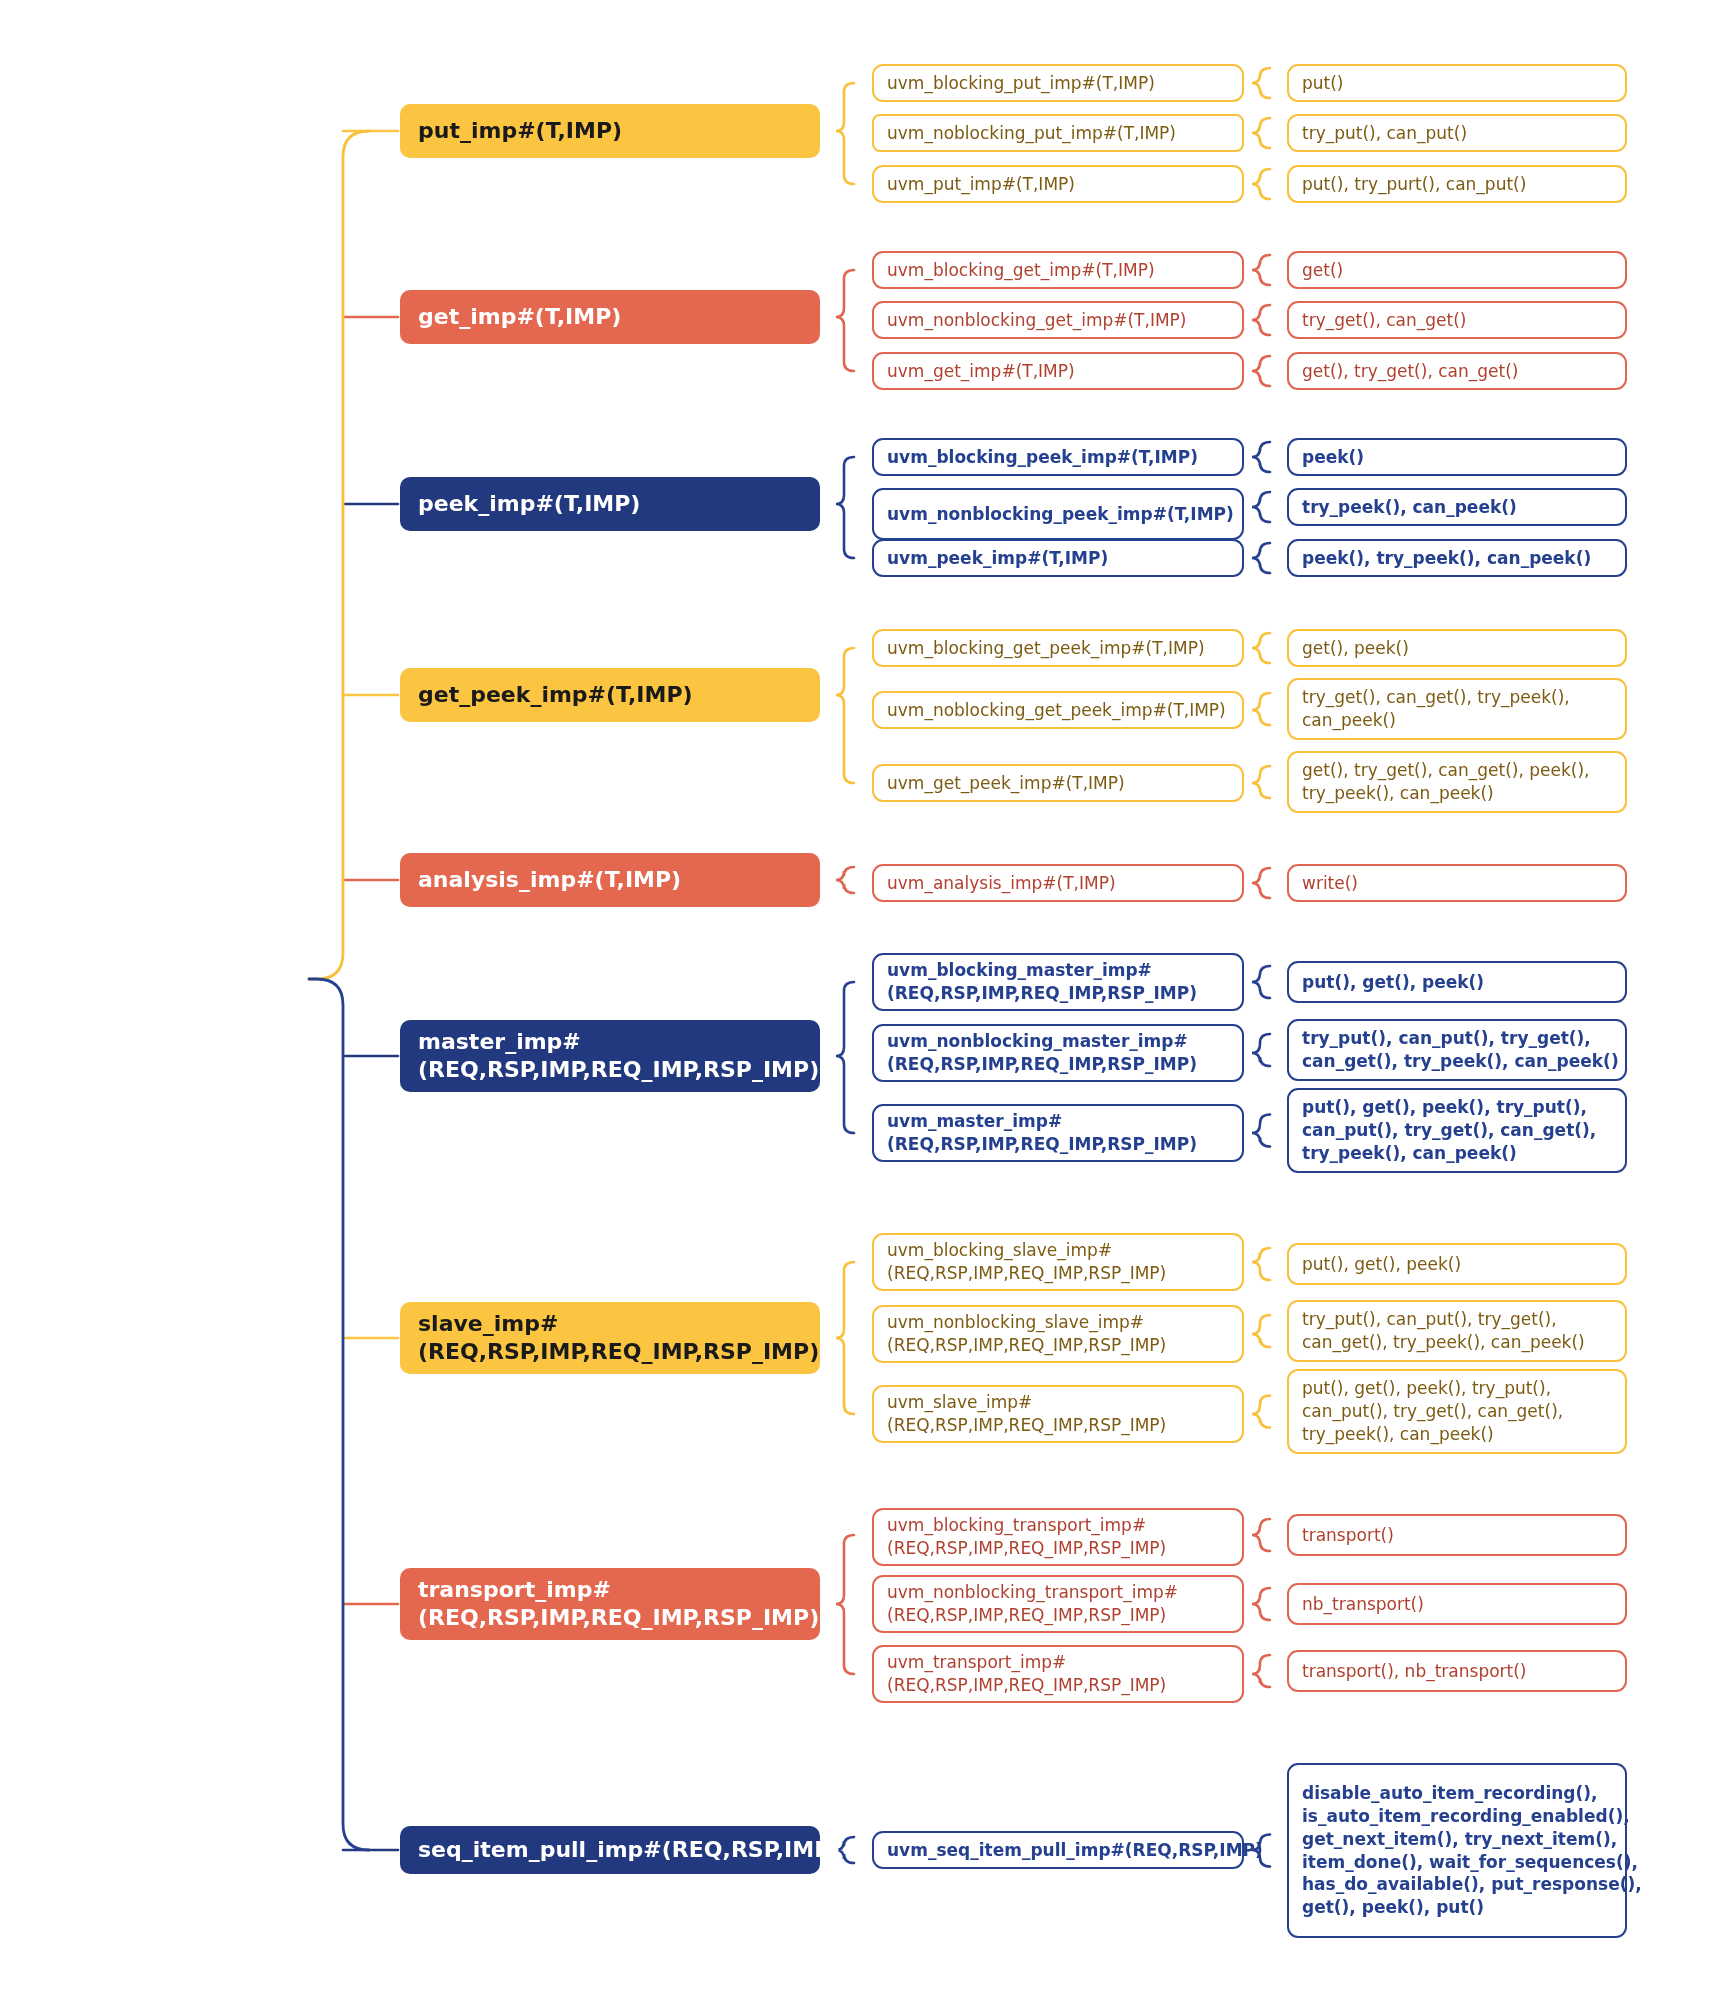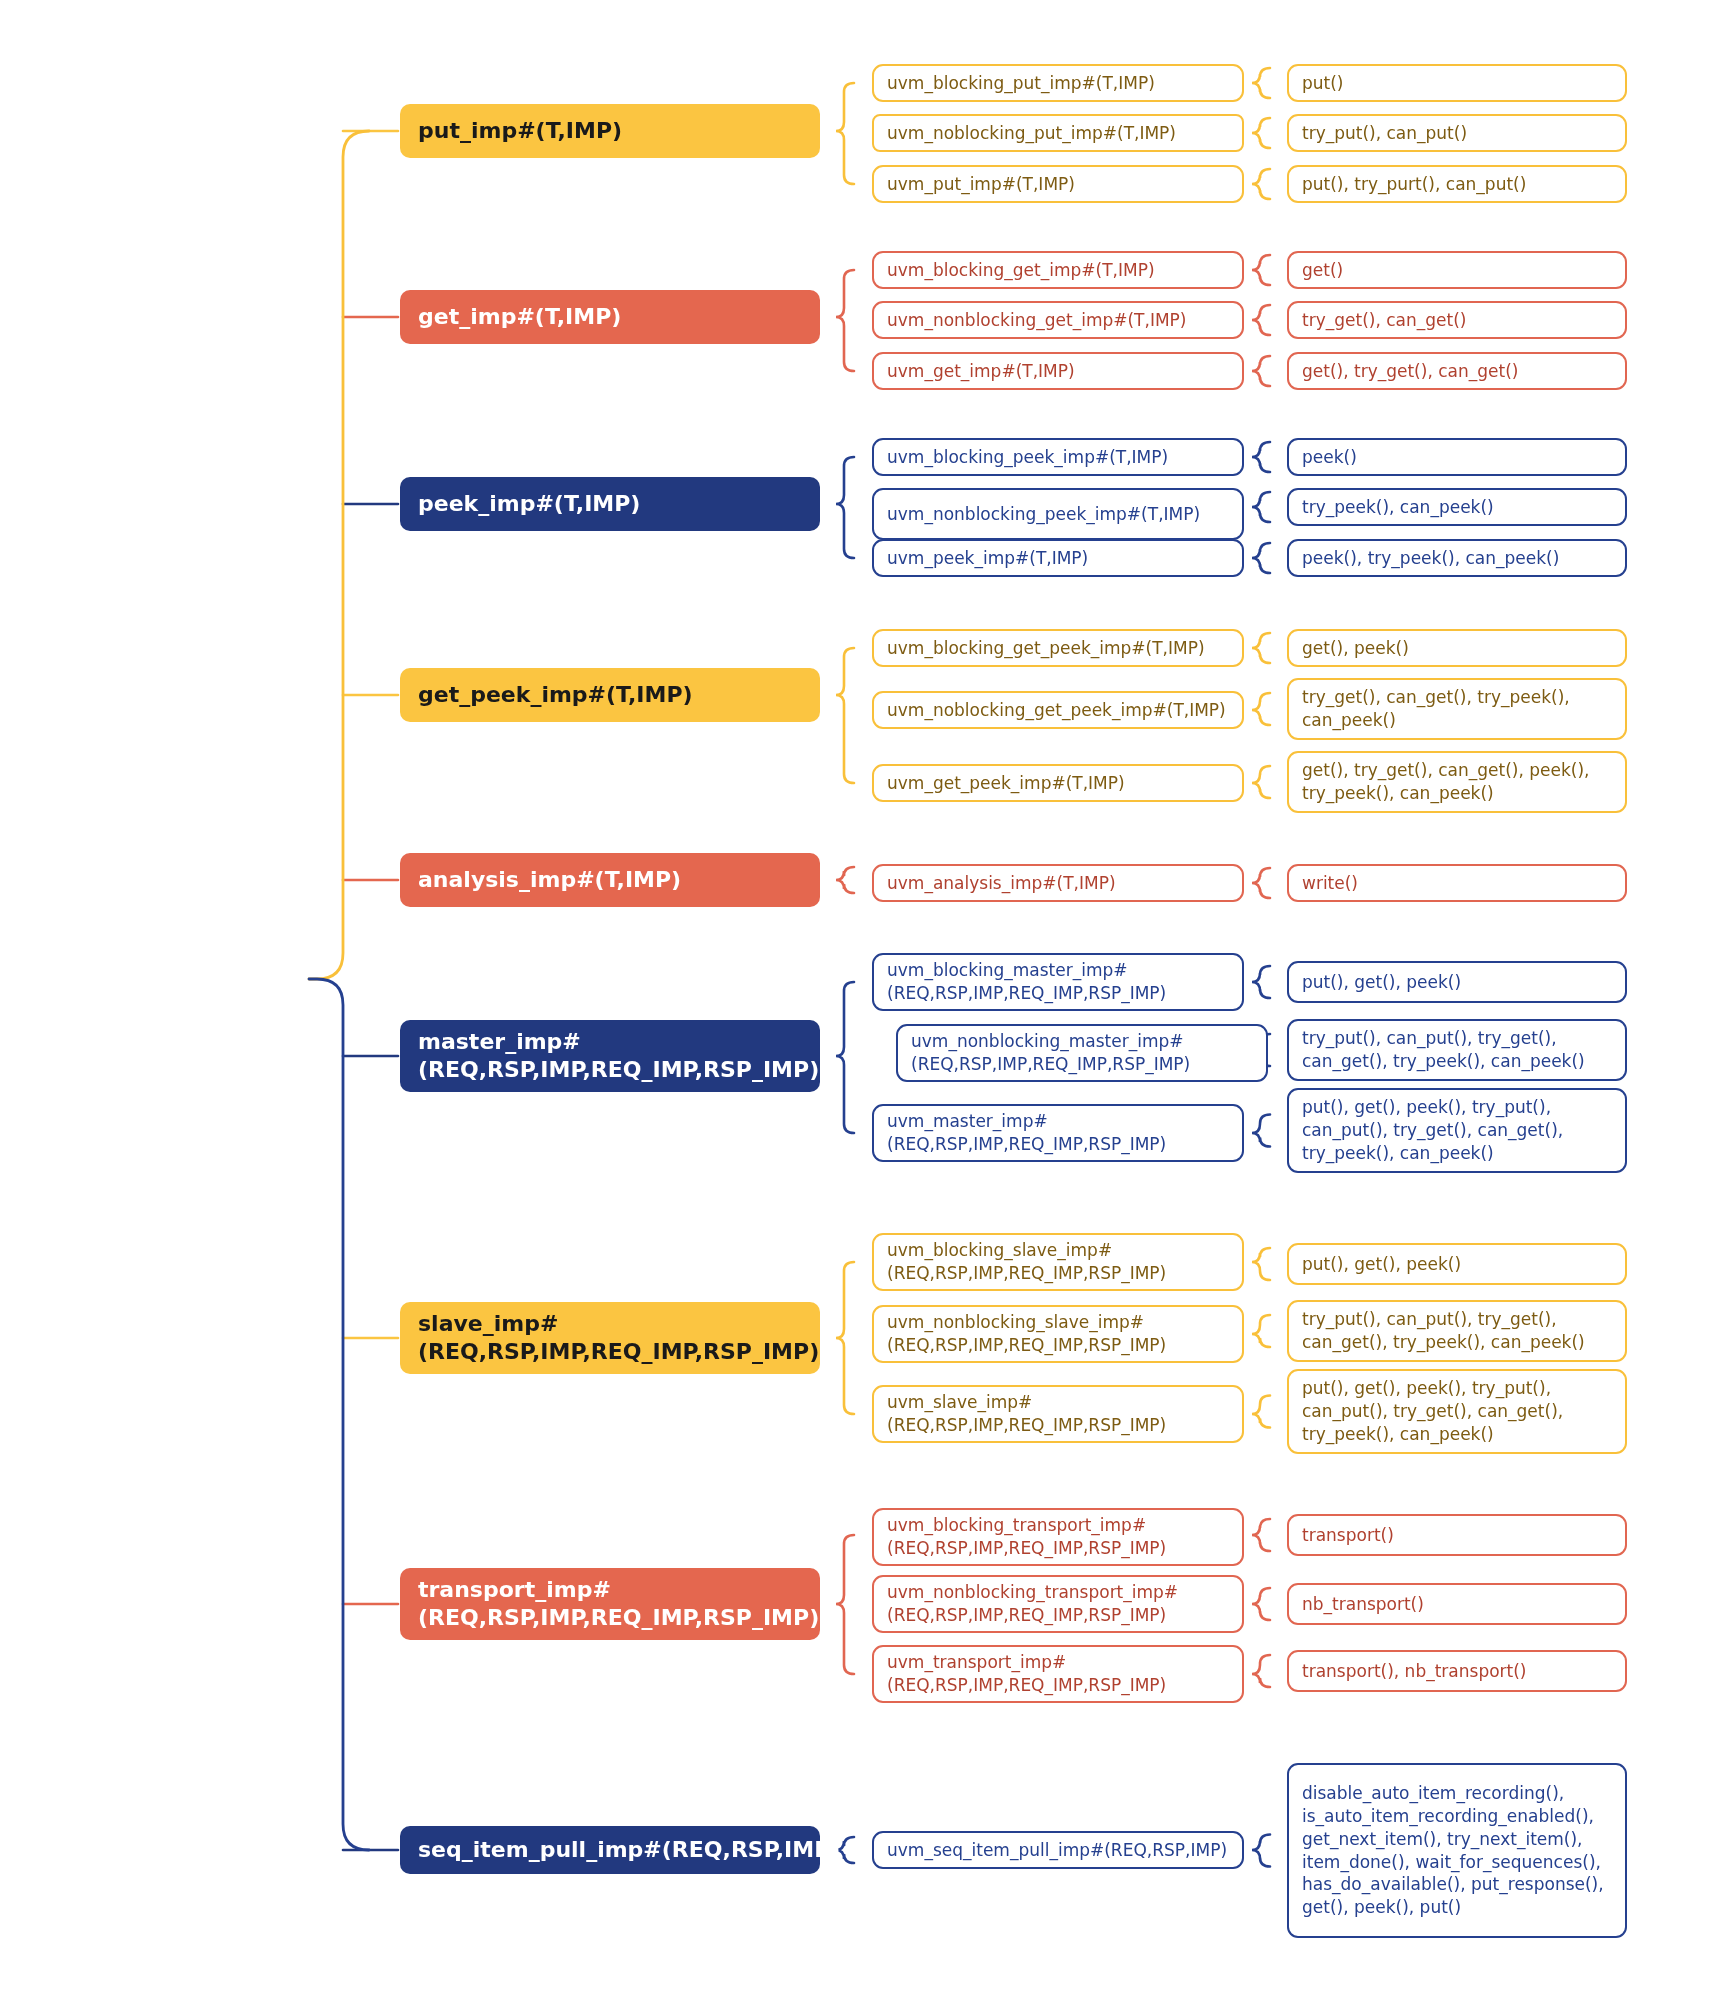--- a/index.html
+++ b/index.html
@@ -57,21 +57,21 @@
     font-size:17px;
     line-height:1.34;
   }
   .box .ln{display:block; white-space:nowrap;}
 
   .c-yellow{border-color:#f9c03a;}
   .c-red{border-color:#e16651;}
   .c-blue{border-color:#25408f;}
   .t-yellow{color:#7d5b12;}
   .t-red{color:#b0412f;}
-  .t-blue{color:#25408f;}
+  .t-blue{color:#25408f;font-weight:bold;}
 
   .bg-yellow{background:#fbc541;}
   .bg-red{background:#e4674f;}
   .bg-blue{background:#22397f;}
 
   
   .footer{
     position:absolute;
     left:0; top:1952px;
     width:1721px;
@@ -234,21 +234,21 @@
         <span class="ln">master_imp#</span>
         <span class="ln">(REQ,RSP,IMP,REQ_IMP,RSP_IMP)</span>
       </div>
       <div class="box c-blue t-blue" style="left: 872px; top: 953px; width: 372px; height: 58px;">
         <span class="ln">uvm_blocking_master_imp#</span>
         <span class="ln">(REQ,RSP,IMP,REQ_IMP,RSP_IMP)</span>
       </div>
       <div class="box c-blue t-blue" style="left: 1287px; top: 961px; width: 340px; height: 42px;">
         <span class="ln">put(),  get(),  peek()</span>
       </div>
-      <div class="box c-blue t-blue" style="left: 872px; top: 1024px; width: 372px; height: 58px; margin-left: 24px;">
+      <div class="box c-blue t-blue" style="left: 872px; top: 1024px; width: 372px; height: 58px;">
         <span class="ln">uvm_nonblocking_master_imp#</span>
         <span class="ln">(REQ,RSP,IMP,REQ_IMP,RSP_IMP)</span>
       </div>
       <div class="box c-blue t-blue" style="left: 1287px; top: 1019px; width: 340px; height: 62px;">
         <span class="ln">try_put(),  can_put(),  try_get(),</span>
         <span class="ln">can_get(),  try_peek(),  can_peek()</span>
       </div>
       <div class="box c-blue t-blue" style="left: 872px; top: 1104px; width: 372px; height: 58px;">
         <span class="ln">uvm_master_imp#</span>
         <span class="ln">(REQ,RSP,IMP,REQ_IMP,RSP_IMP)</span>

